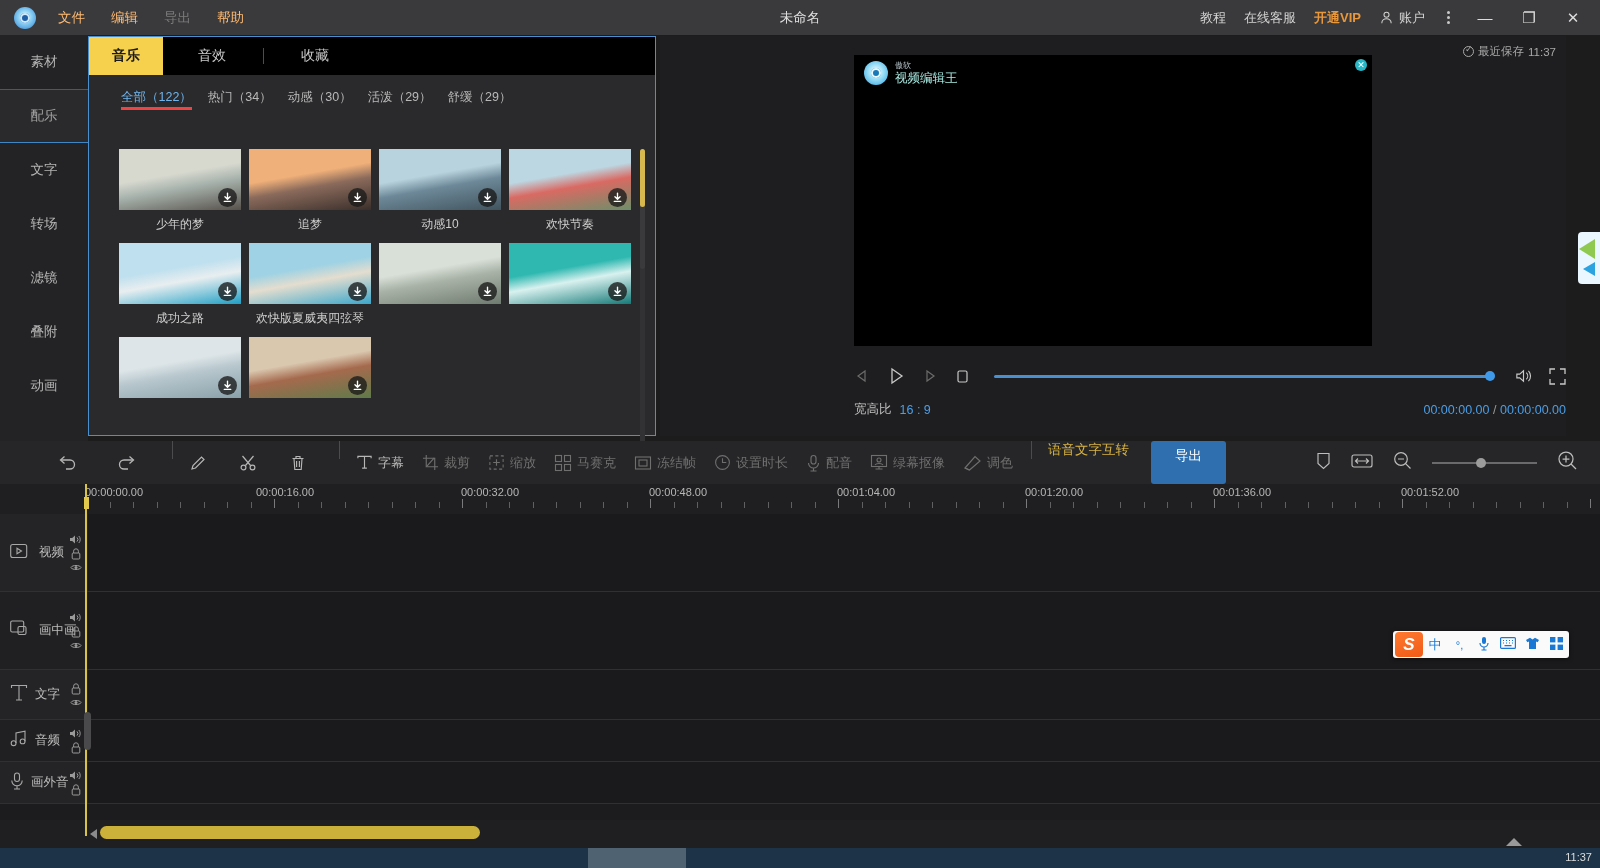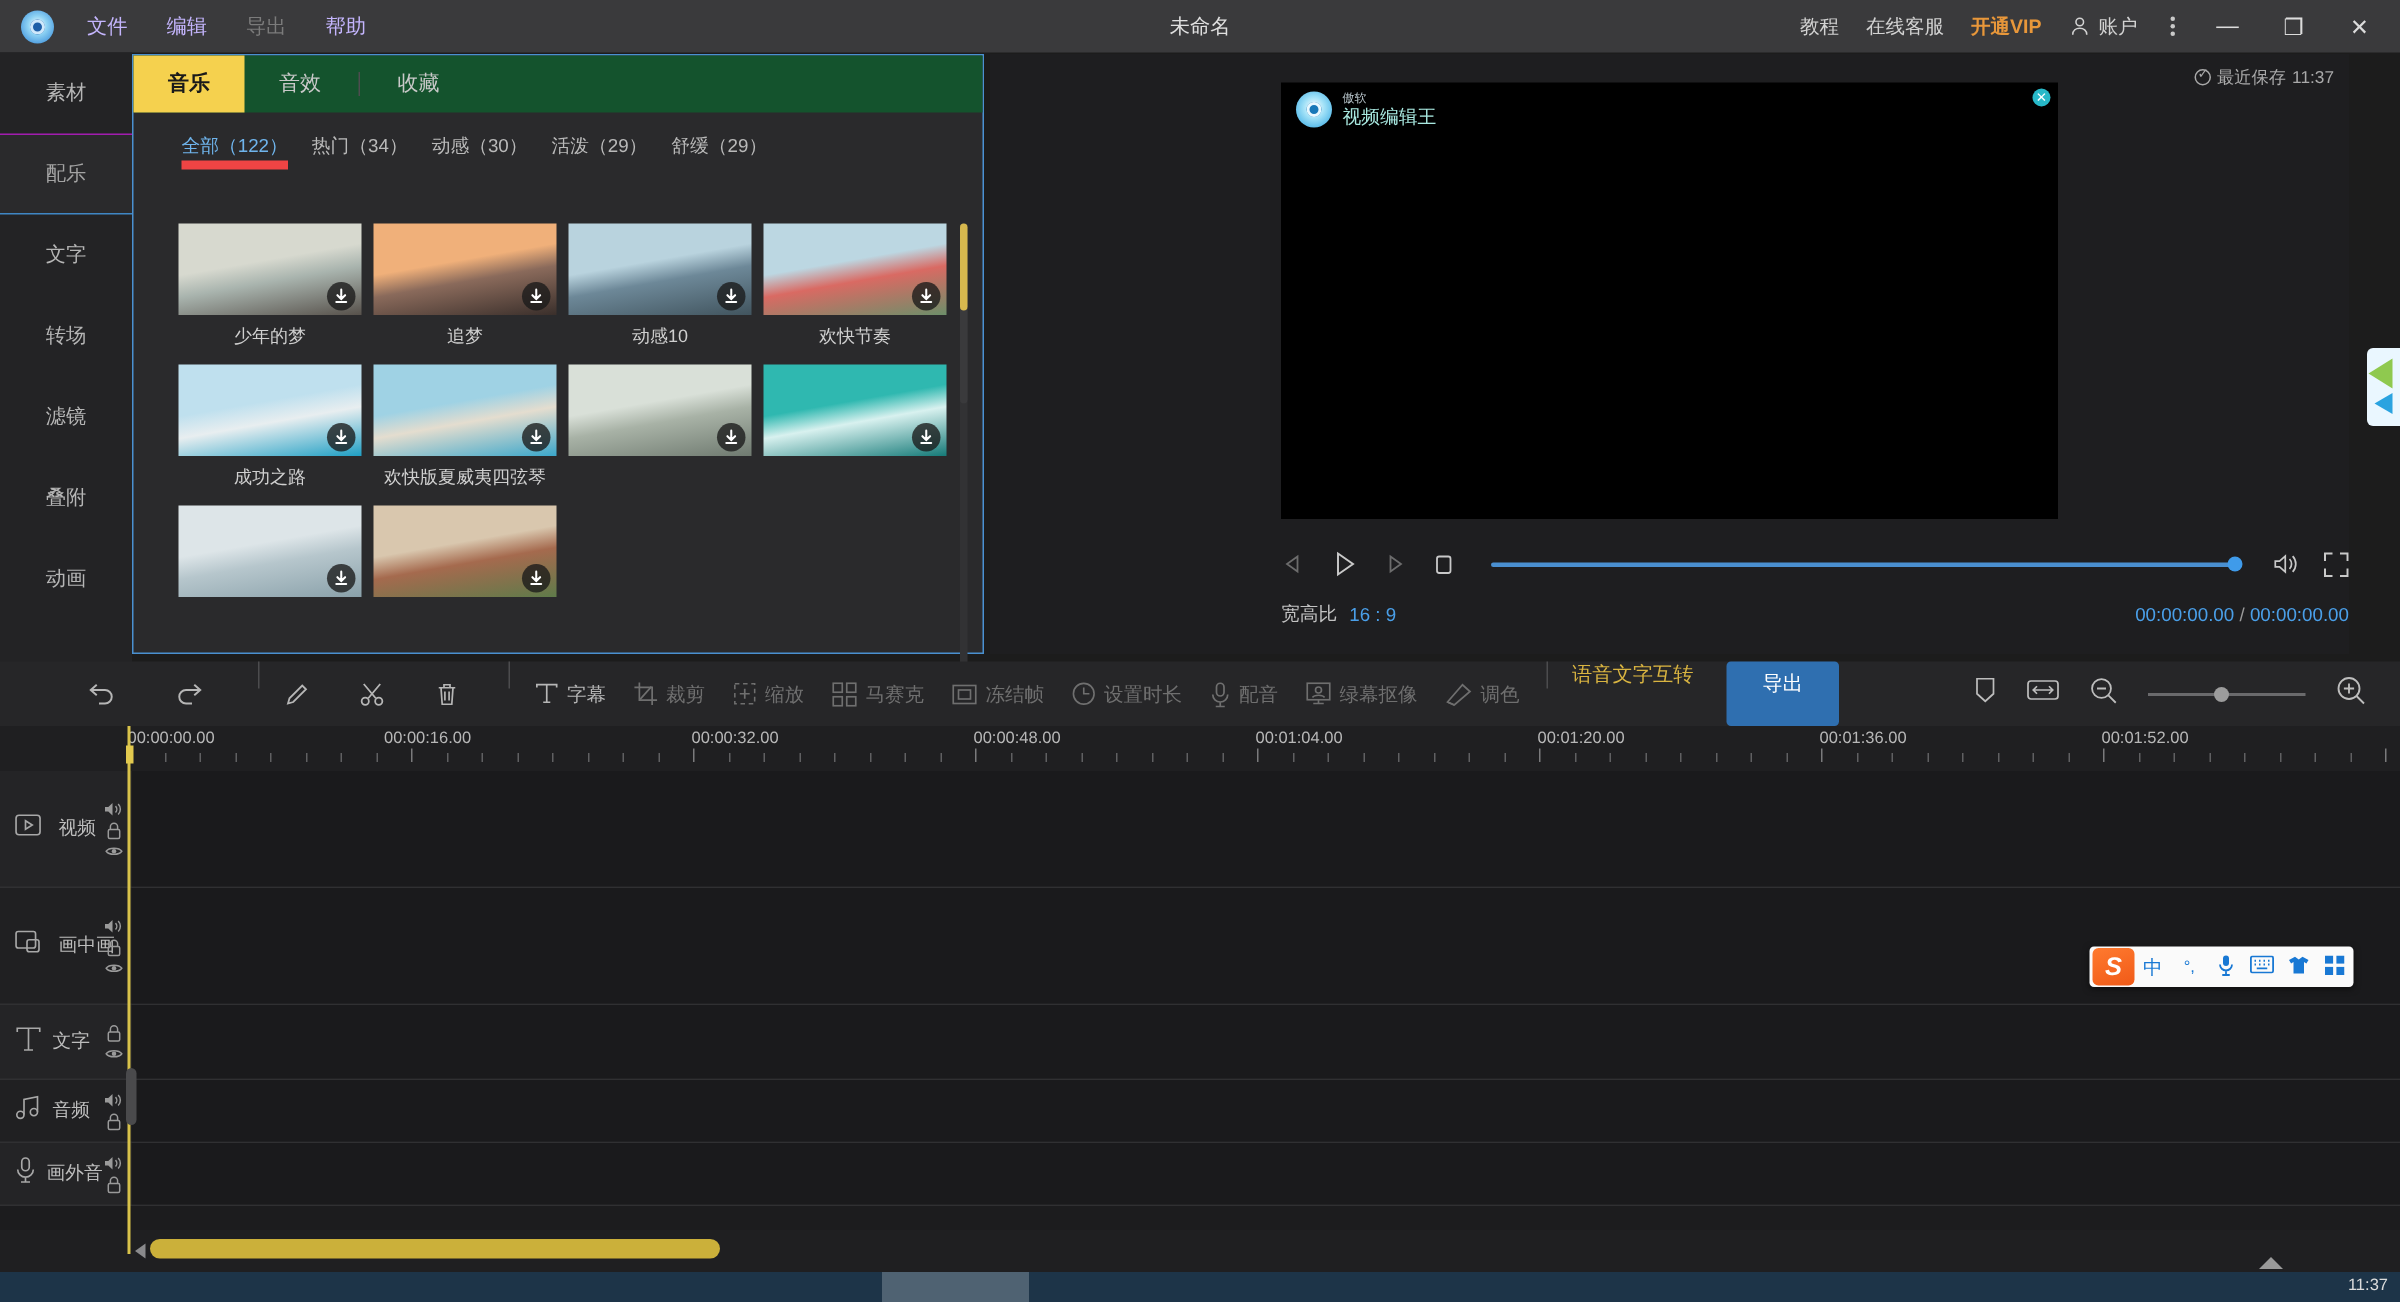--- a/index.html
+++ b/index.html
@@ -21,21 +21,21 @@
     width: 22px; height: 22px; margin-left: 14px; border-radius: 50%;
     background: radial-gradient(circle at 50% 45%, #ffffff 0%, #8fd3f4 38%, #2a7fd4 100%);
     position: relative; flex: none;
   }
   .logo::after {
     content: ""; position: absolute; left: 6px; top: 6px; width: 10px; height: 10px;
     border-radius: 50%; background: #1f5fa8;
     box-shadow: 0 0 0 2px #cfe8fb inset;
   }
   .menu { display: flex; align-items: center; margin-left: 22px; gap: 26px; font-size: 13.5px; }
-  .menu span { color: #c4b5fd; cursor: default; }
+  .menu span { color: #fdba74; cursor: default; }
   .menu span.disabled { color: #7b7b7b; }
   .title-center {
     position: absolute; left: 0; right: 0; text-align: center;
     font-size: 13.5px; color: #e0e0e0; pointer-events: none;
   }
   .title-right {
     margin-left: auto; display: flex; align-items: center; gap: 18px;
     font-size: 13px; padding-right: 14px;
   }
   .title-right .lnk { color: #d2d2d2; }
@@ -57,30 +57,30 @@
   .rail-item.active {
     color: #a3a3a3; background: #2a2a2c;
     border-top: 1px solid #a21caf; border-bottom: 1px solid #3f86c4;
   }
 
   
   .media {
     position: absolute; left: 88px; top: 36px; width: 568px; height: 400px;
     background: #2a2a2c; border: 1px solid #4a90d0;
   }
-  .mtabs { height: 38px; background: #14532d; display: flex; align-items: stretch; }
+  .mtabs { height: 38px; background: #000000; display: flex; align-items: stretch; gap: 12px; }
   .mtab {
     min-width: 74px; padding: 0 18px; display: flex; align-items: center; justify-content: center;
     font-size: 14px; color: #c9c9c9;
   }
   .mtab.active { background: #f5d14e; color: #1a1a1a; font-weight: bold; }
   .tsep { width: 1px; background: #4d4d4f; margin: 11px 2px; }
   .chips { display: flex; gap: 16px; padding: 14px 32px 0 32px; font-size: 12.5px; }
   .chip { color: #b9b9b9; white-space: nowrap; }
-  .chip.active { color: #6fb4ec; border-bottom: 6px solid #ef4444; padding-bottom: 1px; }
+  .chip.active { color: #6fb4ec; border-bottom: 3px solid #ef4444; padding-bottom: 1px; }
   .grid {
     position: absolute; left: 0; top: 102px; width: 566px; height: 296px;
     overflow: hidden; padding: 10px 0 0 30px;
   }
   .grid-inner { display: flex; flex-wrap: wrap; gap: 10px 8px; width: 530px; }
   .cell { width: 122px; }
   .thumb {
     width: 122px; height: 61px; position: relative; overflow: hidden; background: #3d4a55;
   }
   .dl {

